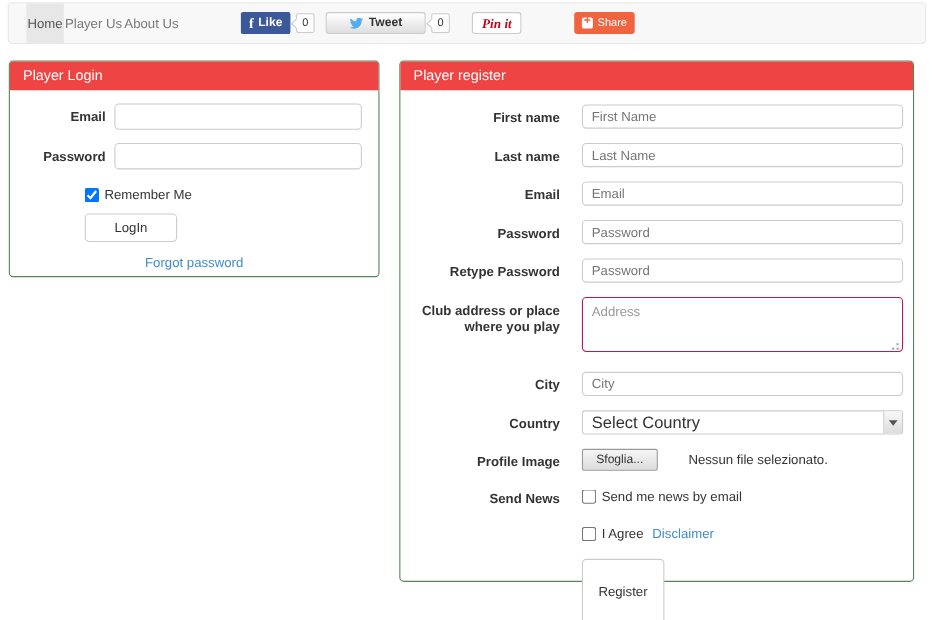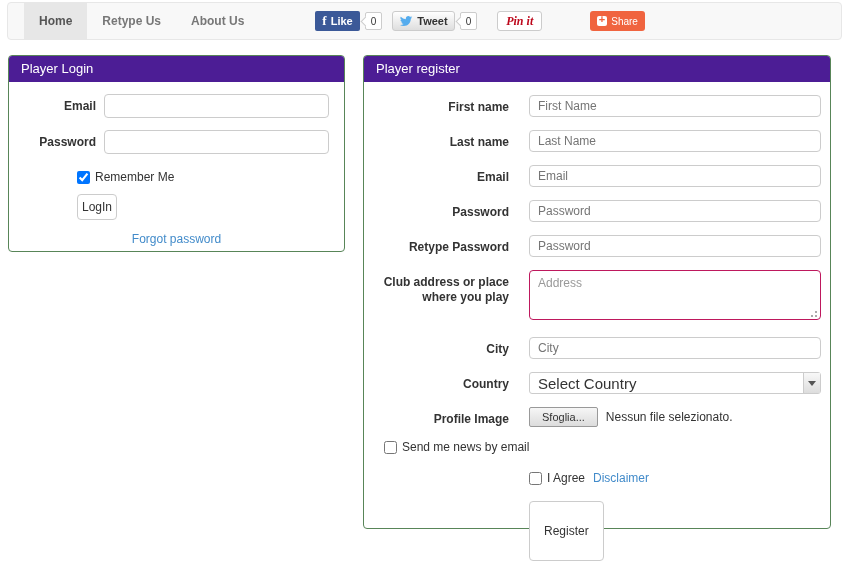--- a/index.html
+++ b/index.html
@@ -4,66 +4,66 @@
 <style>
   * { box-sizing: border-box; margin: 0; padding: 0; }
   html, body { width: 849px; height: 564px; background: #fff;
     font-family: "Liberation Sans", sans-serif; position: relative; overflow: hidden; }
 
   
   .navbar { position: absolute; top: 2px; left: 7px; width: 835px; height: 38px;
     background: #f8f8f8; border: 1px solid #e7e7e7; border-radius: 4px;
     display: flex; align-items: center; }
   .nav-items { display: flex; height: 100%; margin-left: 16px; }
-  .nav-item { display: flex; align-items: center; padding: 0 15px; font-size: 12px;
-    color: #777; cursor: pointer; white-space: nowrap; font-weight: bold; }
+  .nav-item { display: flex; align-items: center; padding: 0 1px; font-size: 12px;
+    color: #777; cursor: pointer; white-space: nowrap; }
   .nav-item.active { background: #e7e7e7; color: #555; }
 
   .social-group { display: flex; align-items: center; margin-left: 56px; }
   .fb-btn { display: flex; align-items: center; background: #3b5998; color: #fff;
     font-size: 11px; font-weight: bold; border-radius: 2px; padding: 3px 7px; height: 20px; cursor: pointer; }
   .fb-f { font-family: "Liberation Serif", serif; font-weight: bold; font-size: 13px;
     margin-right: 4px; }
   .count-bubble { position: relative; background: #fff; border: 1px solid #ccc; border-radius: 2px;
     font-size: 10px; color: #333; padding: 2px 5px; margin-left: 5px; height: 18px; line-height: 13px; }
   .count-bubble::before { content: ""; position: absolute; left: -4px; top: 5px; width: 6px; height: 6px;
     background: #fff; border-left: 1px solid #ccc; border-bottom: 1px solid #ccc; transform: rotate(45deg); }
   .tweet-btn { display: flex; align-items: center; margin-left: 10px; height: 20px;
     background: linear-gradient(#ffffff, #dedede); border: 1px solid #ccc; border-radius: 3px;
-    padding: 2px 6px; font-size: 11px; font-weight: bold; color: #333; cursor: pointer; }
+    padding: 2px 20px; font-size: 11px; font-weight: bold; color: #333; cursor: pointer; }
   .tweet-btn svg { width: 14px; height: 11px; margin-right: 4px; }
   .pinit-btn { margin-left: 20px; height: 20px; background: #fff; border: 1px solid #ccc;
     border-radius: 3px; padding: 2px 8px; color: #bd081c; cursor: pointer;
     font-family: "Liberation Serif", serif; font-style: italic; font-weight: bold; font-size: 12px; }
   .share-btn { display: flex; align-items: center; margin-left: 48px; height: 20px;
     background: #f0643f; border-radius: 3px; padding: 2px 7px; color: #fff;
     font-size: 10px; cursor: pointer; }
   .share-icon { width: 10px; height: 10px; background: #fff; border-radius: 2px; margin-right: 4px;
     position: relative; }
   .share-icon::before { content: "+"; position: absolute; left: 1.5px; top: -3px; color: #f0643f;
     font-size: 11px; font-weight: bold; }
 
   
   .panel { position: absolute; background: #fff; border: 1px solid #588558; border-radius: 4px; }
-  .panel-head { background: #4c1d95; color: #fff; font-size: 13px; height: 26px;
+  .panel-head { background: #ef4444; color: #fff; font-size: 13px; height: 26px;
     line-height: 26px; padding: 0 12px; border-radius: 3px 3px 0 0; }
 
   
   .login-panel { left: 8px; top: 55px; width: 337px; height: 197px; }
   .lrow { display: flex; margin-top: 12px; }
   .lrow label { width: 87px; text-align: right; font-weight: bold; font-size: 12px;
     color: #333; padding-top: 5px; }
   .lrow .ctrl { margin-left: 8px; }
   input.text { width: 225px; height: 24px; border: 1px solid #ccc; border-radius: 4px;
     padding: 0 8px; font-size: 12px; color: #555; font-family: "Liberation Sans", sans-serif; }
   input.text::placeholder, textarea::placeholder { color: #999; opacity: 1; }
   .remember-row { margin: 16px 0 0 68px; display: flex; align-items: flex-end; font-size: 12px; color: #333; }
   .remember-row input { margin-right: 5px; }
   .btn { background: #fff; border: 1px solid #ccc; border-radius: 4px; color: #333;
-    font-size: 12px; padding: 5px 4px; cursor: pointer; font-family: "Liberation Sans", sans-serif; }
+    font-size: 12px; padding: 5px 26px; cursor: pointer; font-family: "Liberation Sans", sans-serif; }
   .login-btn { margin: 10px 0 0 68px; }
   .forgot { margin-top: 12px; text-align: center; font-size: 12px; }
   a.blue-link { color: #428bca; text-decoration: none; cursor: pointer; }
 
   
   .register-panel { left: 363px; top: 55px; width: 468px; height: 474px; }
   .rrow { display: flex; margin-top: 13px; }
   .rrow > label, .rrow > .rlabel { width: 145px; text-align: right; font-weight: bold;
     font-size: 12px; color: #333; padding-top: 5px; line-height: 15px; }
   .rrow .ctrl { margin-left: 20px; width: 292px; position: relative; }
@@ -74,38 +74,38 @@
     font-size: 12px; color: #555; resize: none; font-family: "Liberation Sans", sans-serif; }
   .grip { position: absolute; right: 4px; bottom: 7px; width: 2px; height: 2px; background: #aaa;
     box-shadow: -4px 0 #aaa, 0 -4px #aaa; }
   .select { height: 22px; border: 1px solid #ccc; border-radius: 3px; background: #fff;
     display: flex; align-items: center; justify-content: space-between; cursor: pointer; }
   .select-value { font-size: 15px; color: #333; padding-left: 8px; }
   .select-arrow { width: 17px; height: 20px; border-left: 1px solid #ccc;
     background: linear-gradient(#f8f8f8, #ddd); display: flex; align-items: center; justify-content: center; }
   .select-arrow::before { content: ""; border-left: 4px solid transparent;
     border-right: 4px solid transparent; border-top: 5px solid #555; }
-  .file-row { display: flex; align-items: center; }
+  .file-row { display: flex; align-items: center; gap: 20px; }
   .browse-btn { background: linear-gradient(#f6f6f6, #dcdcdc); border: 1px solid #999;
     border-radius: 2px; font-size: 11px; color: #333; padding: 3px 12px; cursor: pointer;
     font-family: "Liberation Sans", sans-serif; }
   .file-status { font-size: 12px; color: #333; margin-left: 8px; }
   .chk-row { display: flex; align-items: center; font-size: 12px; color: #333; }
   .chk-row input { margin-right: 5px; }
   .agree-row { margin-top: 17px; }
   .agree-row .disclaimer { margin-left: 8px; font-size: 12px; }
   .register-btn { margin-top: 3px; padding: 22px 14px; }
 </style>
 </head>
 <body>
 
 <div class="navbar">
   <div class="nav-items">
     <div class="nav-item active">Home</div>
-    <div class="nav-item">Retype Us</div>
+    <div class="nav-item">Player Us</div>
     <div class="nav-item">About Us</div>
   </div>
 
   <div class="social-group">
     <div class="fb-btn">
       <span class="fb-f">f</span>
       <span>Like</span>
     </div>
     <div class="count-bubble">0</div>
 
@@ -205,20 +205,21 @@
 
   <div class="rrow">
     <label>Profile Image</label>
     <span class="ctrl file-row">
       <button class="browse-btn">Sfoglia...</button>
       <span class="file-status">Nessun file selezionato.</span>
     </span>
   </div>
 
   <div class="rrow">
+    <label>Send News</label>
     <span class="ctrl chk-row">
       <input type="checkbox" style="">
       <span>Send me news by email</span>
     </span>
   </div>
 
   <div class="rrow agree-row">
     <span class="rlabel"></span>
     <span class="ctrl chk-row">
       <input type="checkbox" style="">

